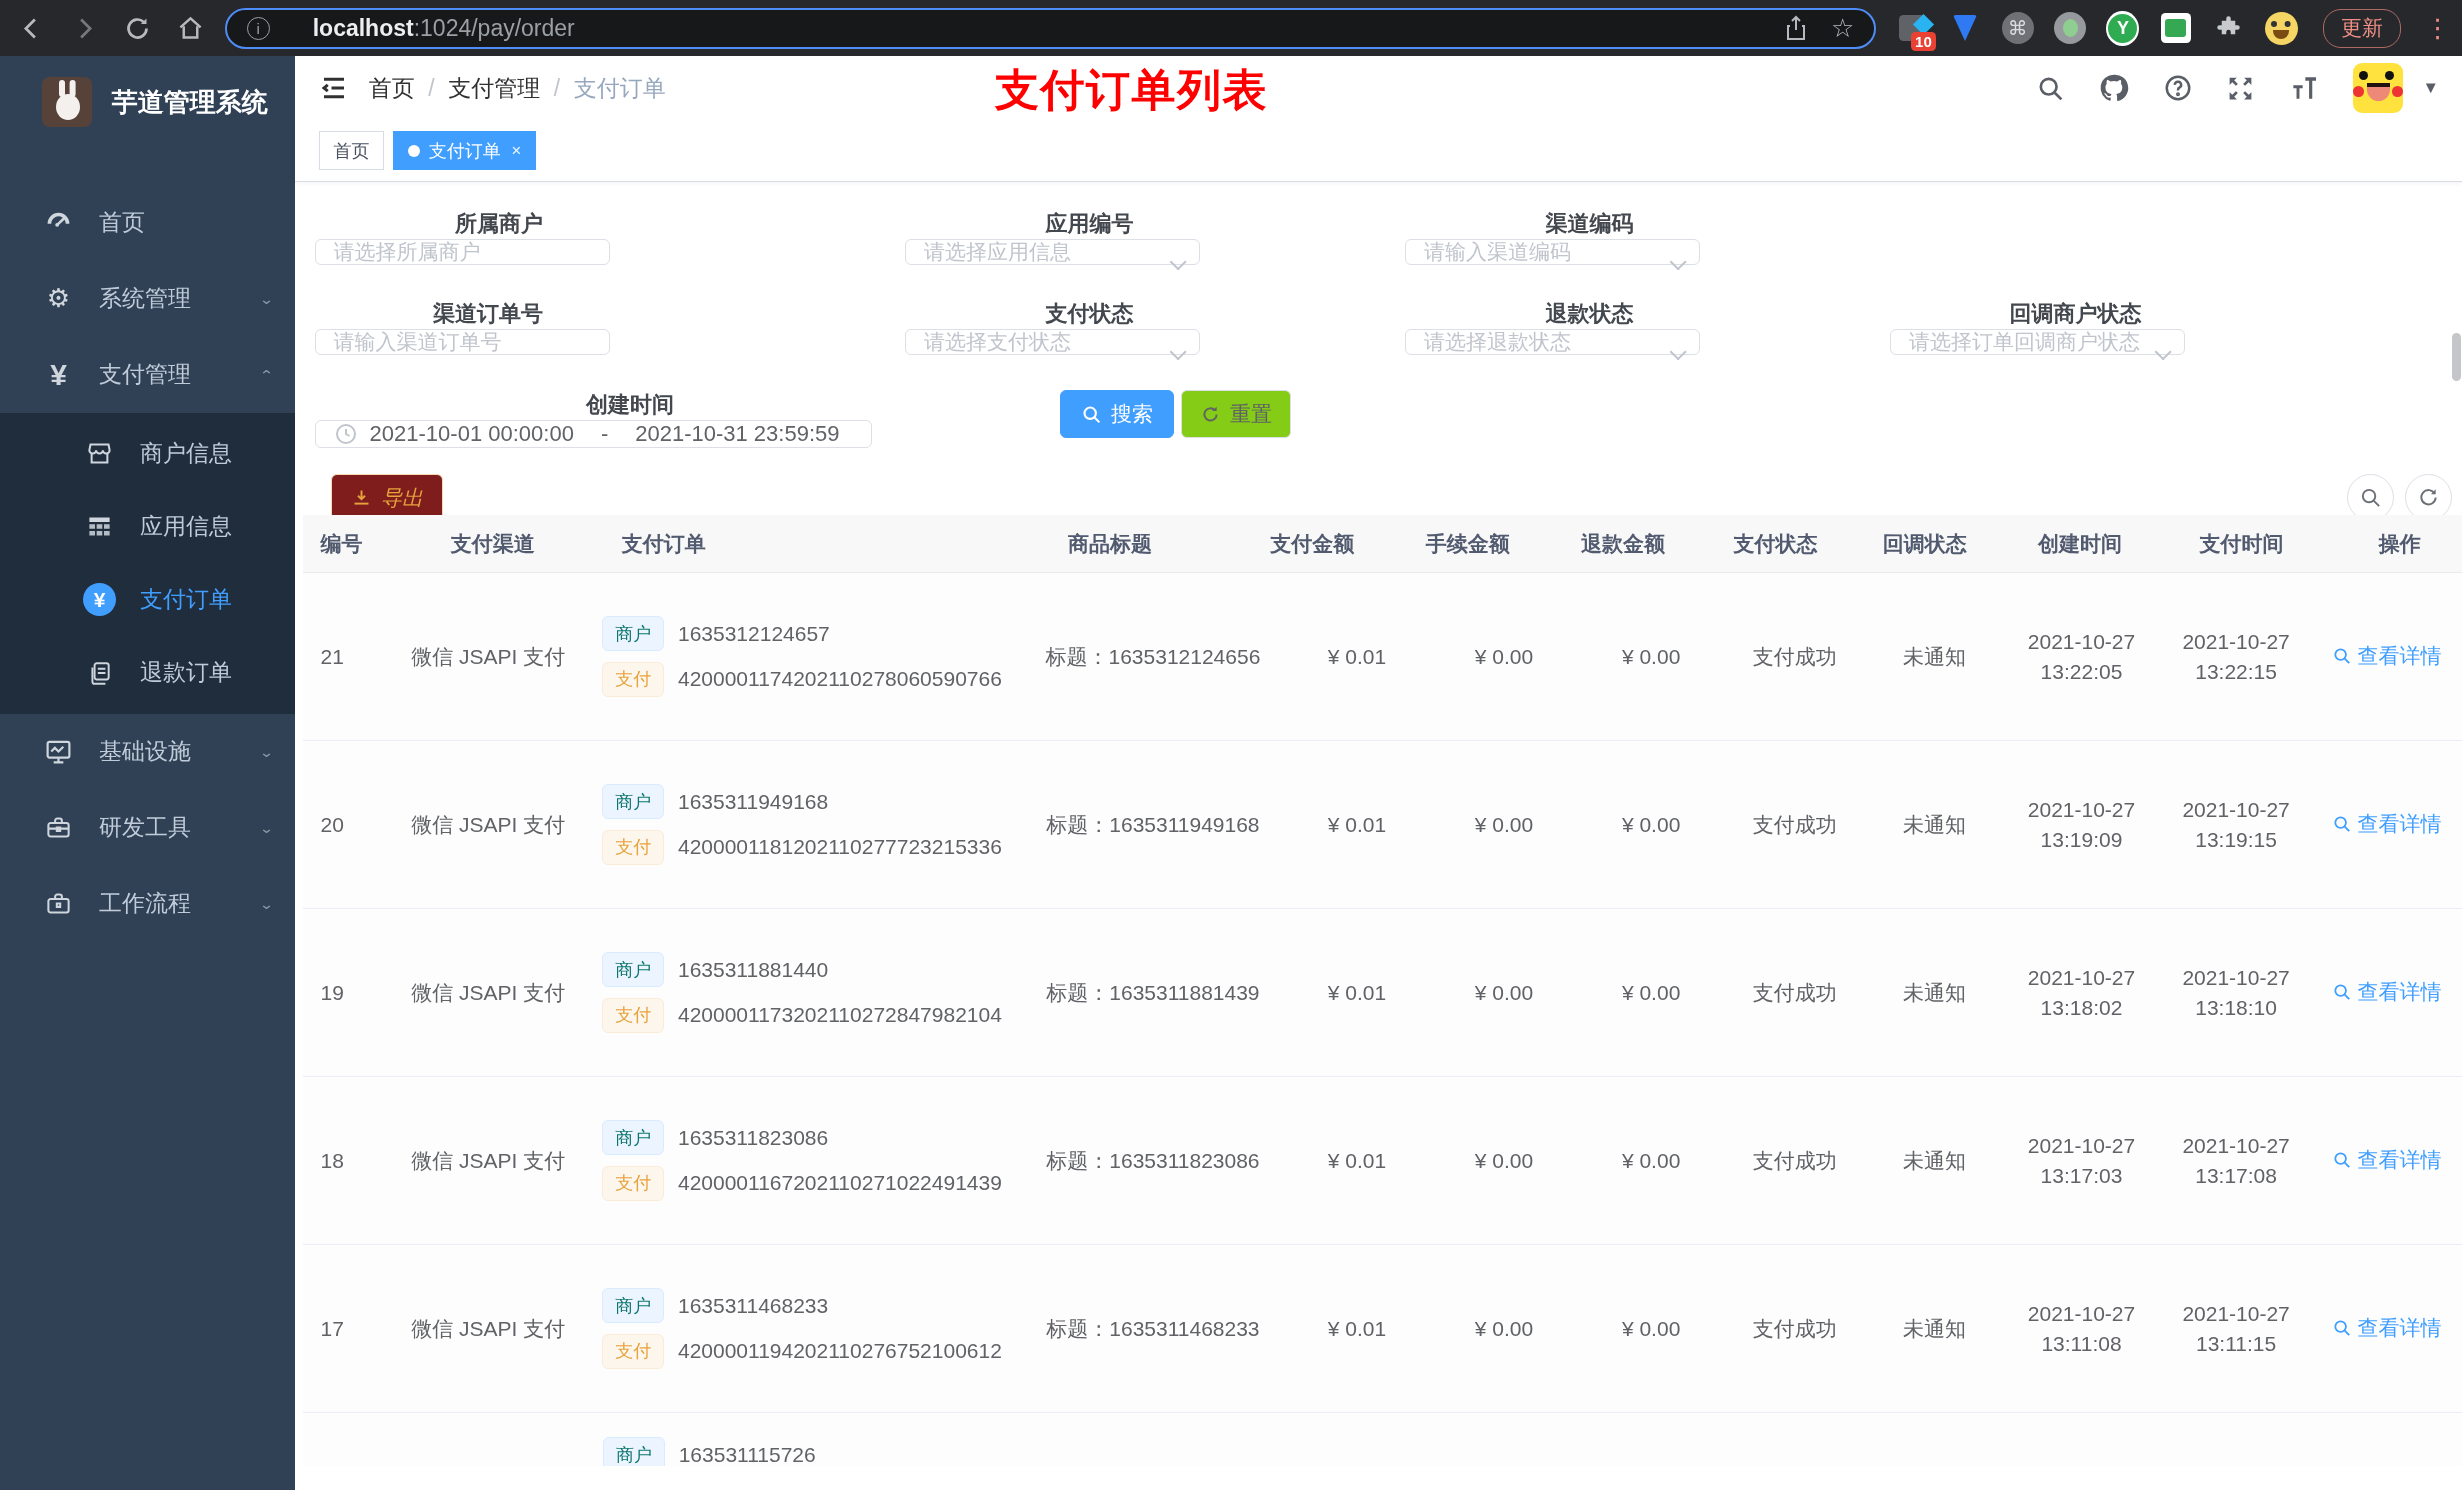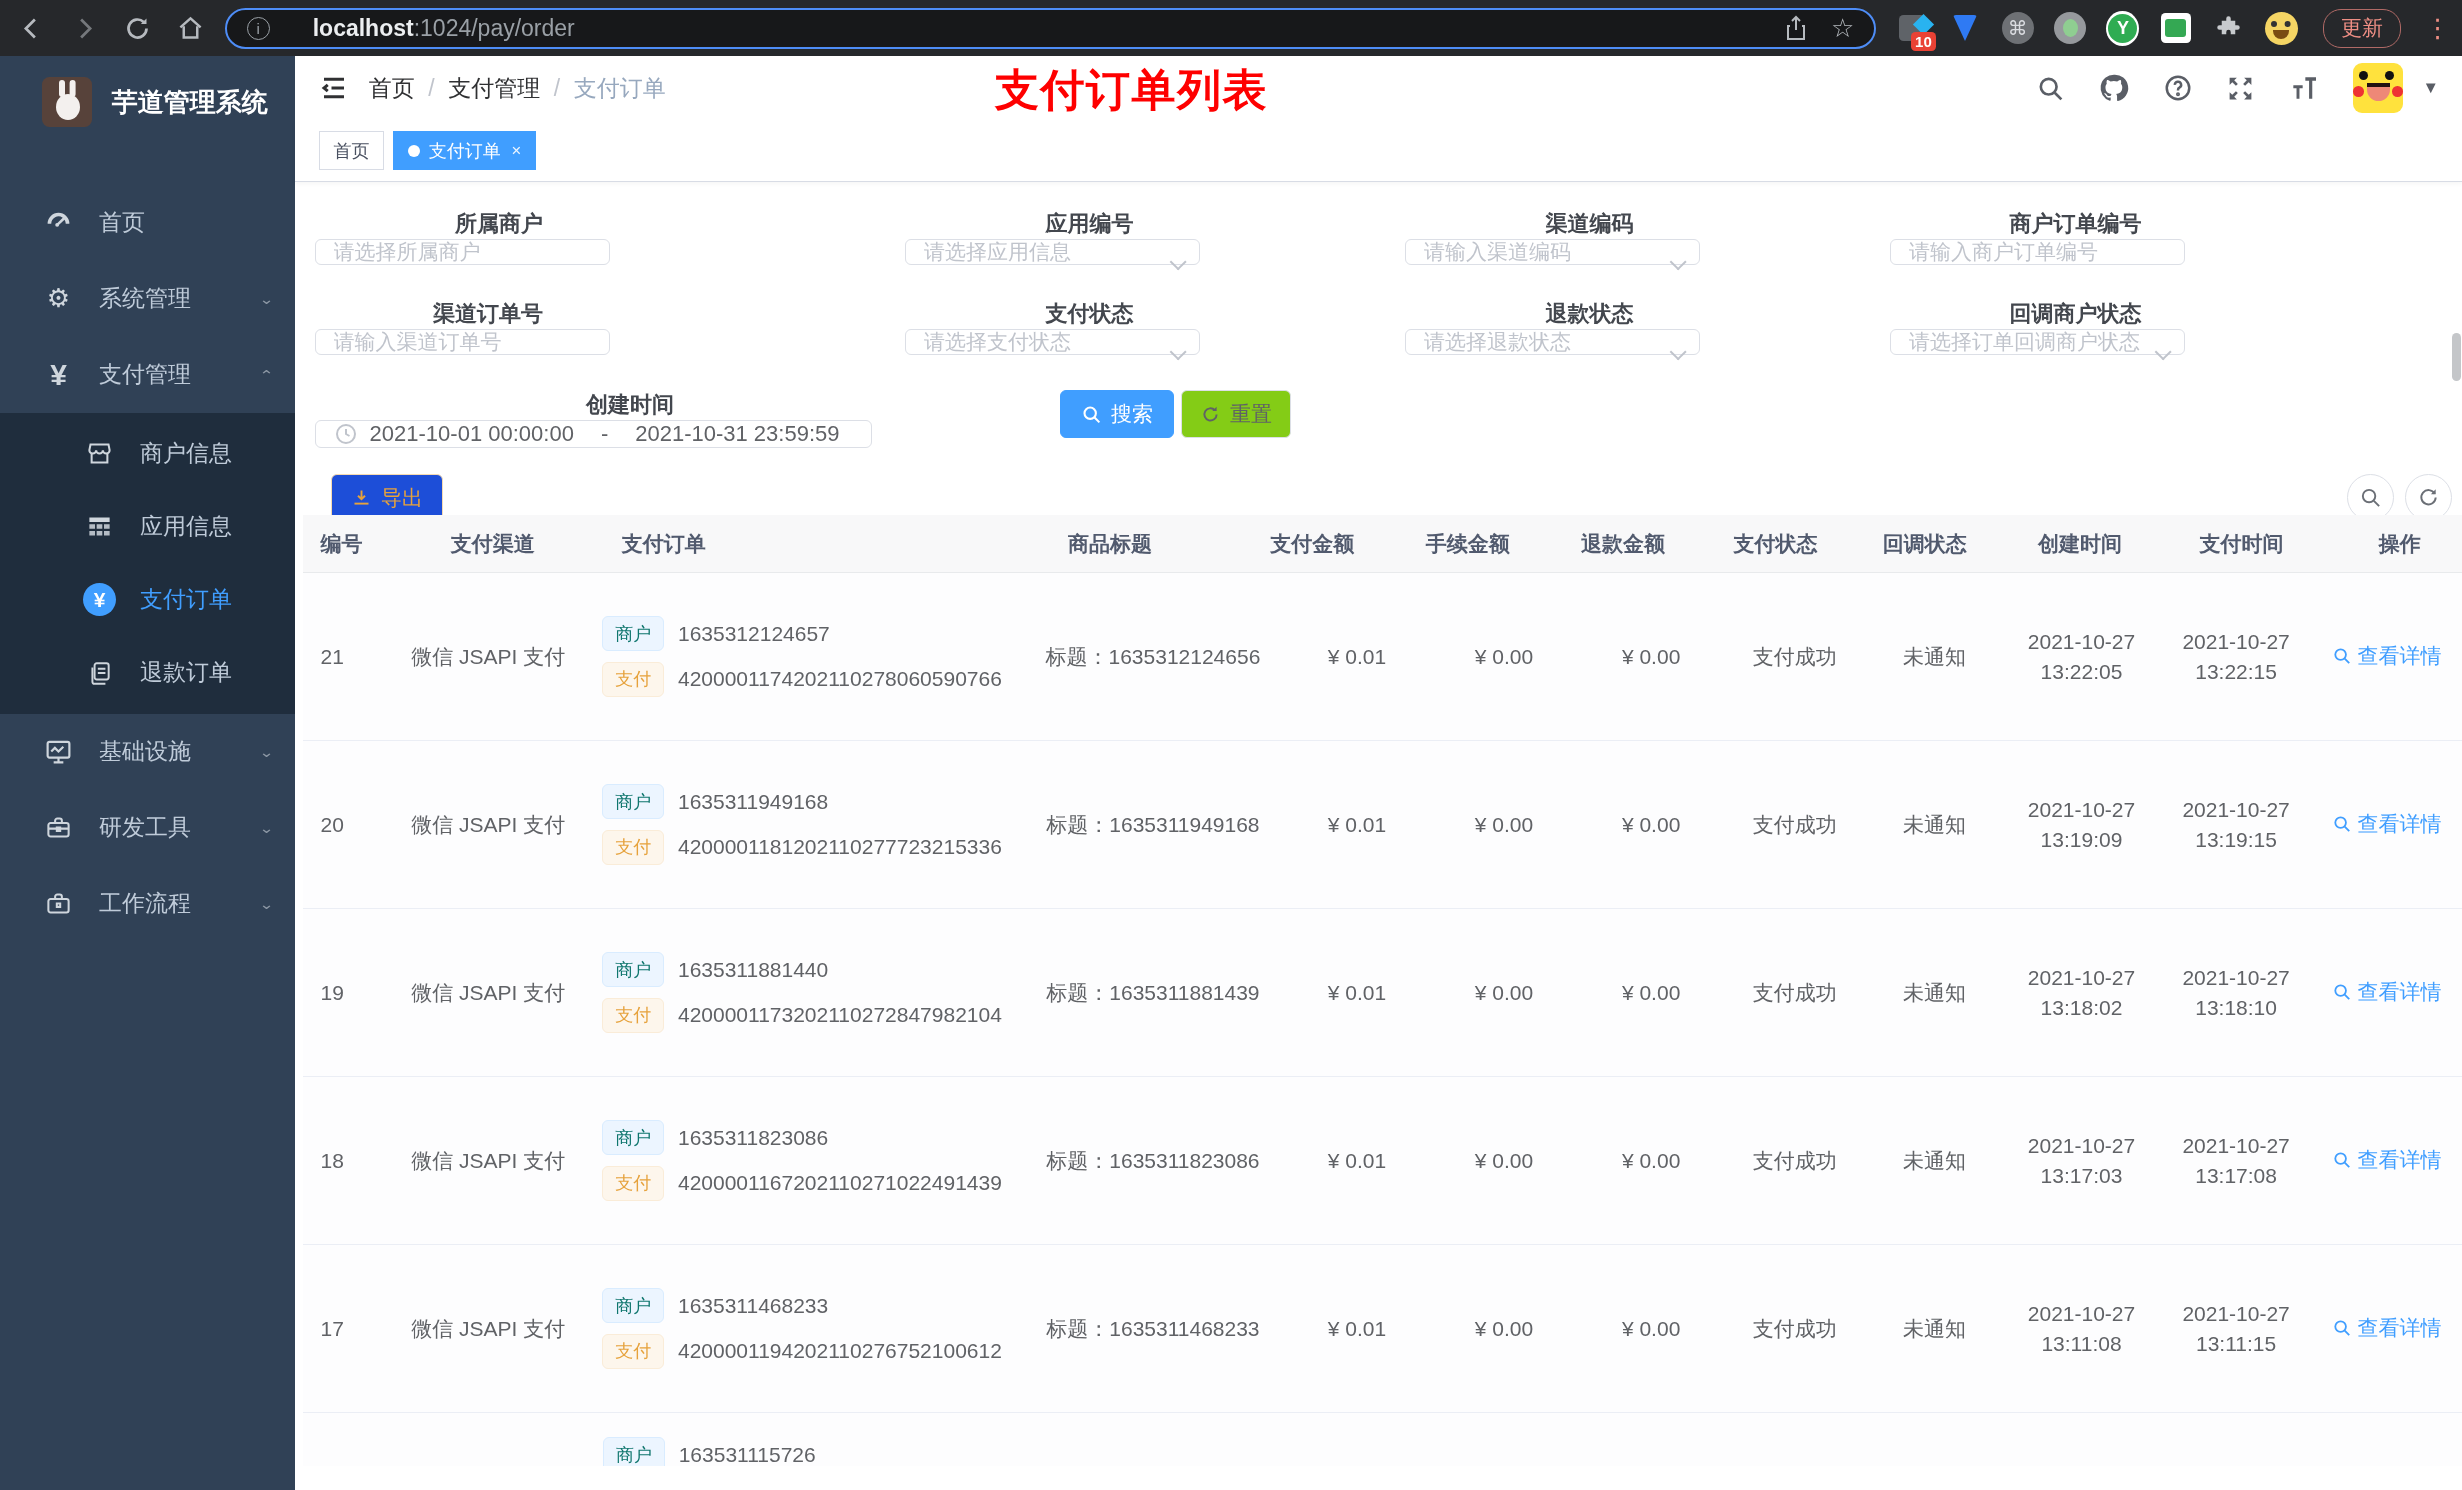--- a/index.html
+++ b/index.html
@@ -108,21 +108,21 @@
   .chev { position:absolute; right:16.7px; top:18px; width:12px; height:12px; border-right:2.3px solid #c0c4cc;
     border-bottom:2.3px solid #c0c4cc; transform:rotate(45deg) translateY(-3px); }
   .date-ctrl { gap:12px; }
   .clock-ico { color:#c0c4cc; flex:0 0 auto; display:flex; }
   .date-text { font-size:22px; color:#606266; white-space:nowrap; }
   .date-sep { margin:0 15px; color:#606266; }
   .btn { height:48px; border-radius:6px; display:flex; align-items:center; justify-content:center; gap:9px;
     font-size:21px; cursor:pointer; white-space:nowrap; }
   .btn-primary { background:#409eff; color:#fff; border:1.5px solid #409eff; }
   .btn-plain { background:#84cc16; color:#606266; border:1.5px solid #dcdfe6; }
-  .btn-warn { background:#1d4ed8; color:#e6a23c; border:1.5px solid #f5dab1; }
+  .btn-warn { background:#7f1d1d; color:#e6a23c; border:1.5px solid #f5dab1;font-style:italic; }
   .round-btn { position:absolute; width:47px; height:47px; border-radius:50%; border:1.5px solid #dcdfe6;
     display:flex; align-items:center; justify-content:center; color:#6b6f76; cursor:pointer; background:#fff; }
 
   
   .table-wrap { position:absolute; left:7.6px; right:0; top:333px; overflow:hidden; }
   .thead { display:flex; background:#f8f8f9; height:58px; align-items:center; border-bottom:1.5px solid #e8eaec;gap:34px; }
   .th { font-size:21px; font-weight:700; color:#515a6e; text-align:center; }
   .trow { display:flex; align-items:center; height:168px; border-bottom:1.5px solid #ebeef5; background:#fdfdfe; }
   .td { font-size:21px; color:#606266; text-align:center; }
   .c-id { width:76px; text-align:left; padding-left:18px; }
@@ -408,26 +408,20 @@
           <span class="chev"></span>
         </span>
       </div>
       <div class="fgroup" style="left:1098px; top:26.5px;">
         <span class="flabel" style="width:174px">渠道编码</span>
         <span class="fctrl" style="width:295px; margin-left:12px;">
           <input placeholder="请输入渠道编码" style="">
           <span class="chev"></span>
         </span>
       </div>
-      <div class="fgroup" style="left:1583px; top:26.5px;">
-        <span class="flabel" style="width:220px">商户订单编号</span>
-        <span class="fctrl" style="width:295px; margin-left:12px;">
-          <input placeholder="请输入商户订单编号" style="">
-        </span>
-      </div>
 
       <div class="fgroup" style="left:7.6px; top:117px;">
         <span class="flabel" style="width:174px">渠道订单号</span>
         <span class="fctrl" style="width:295px; margin-left:12px;">
           <input placeholder="请输入渠道订单号" style="">
         </span>
       </div>
       <div class="fgroup" style="left:598px; top:117px;">
         <span class="flabel" style="width:174px">支付状态</span>
         <span class="fctrl" style="width:295px; margin-left:12px;">

